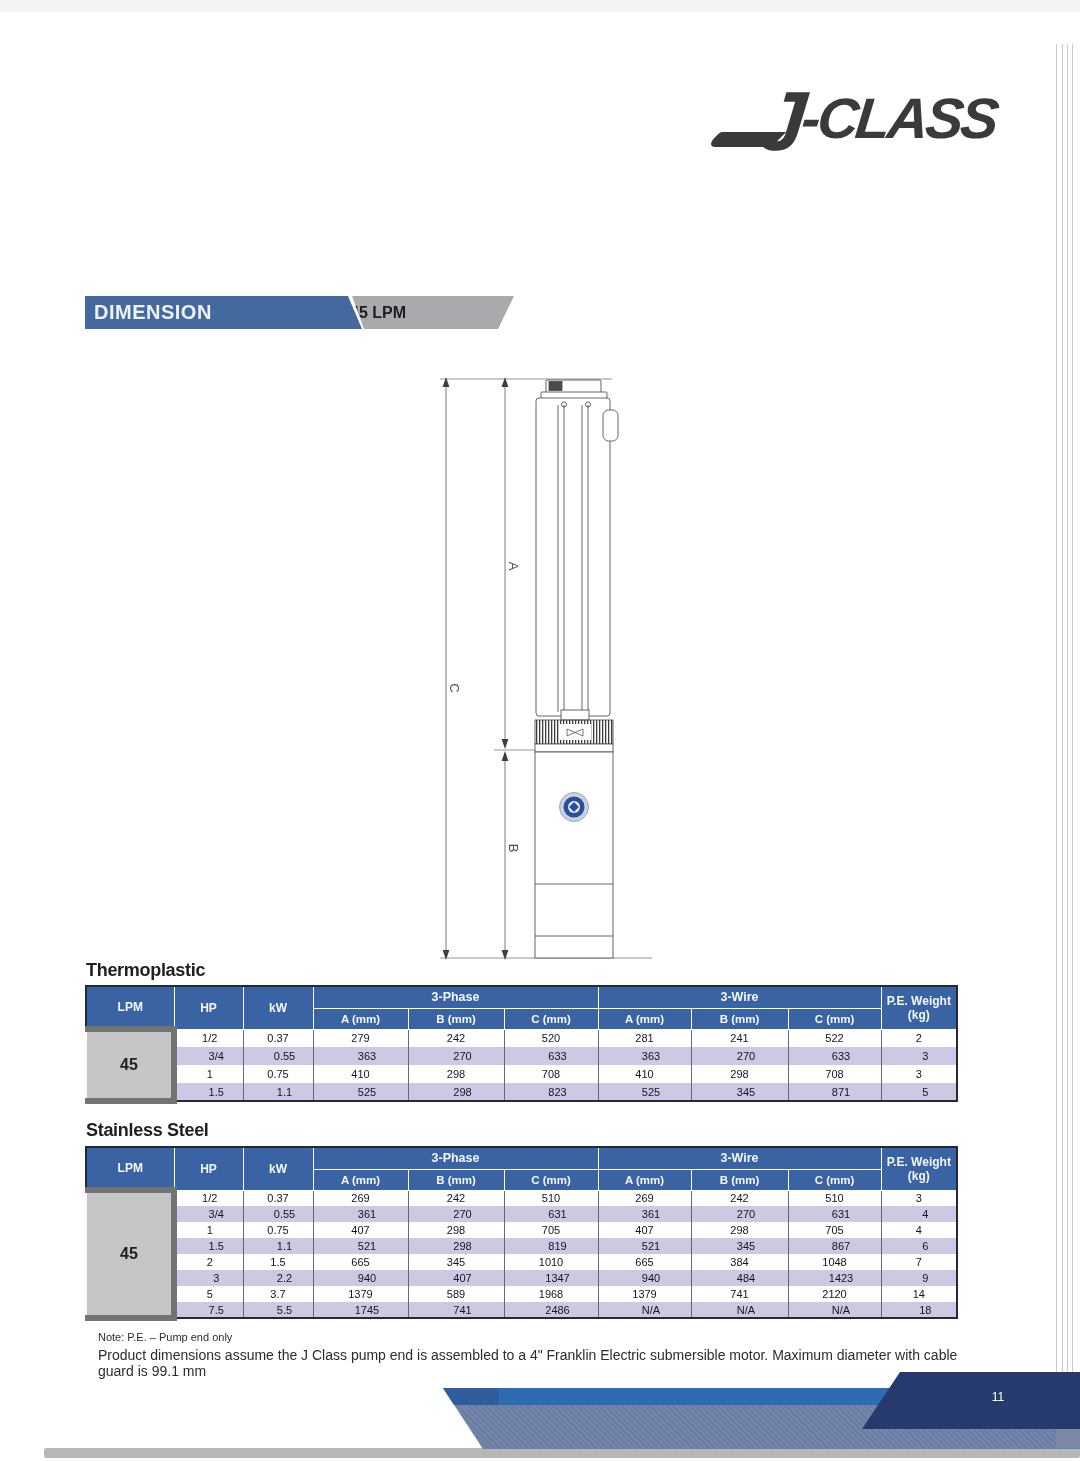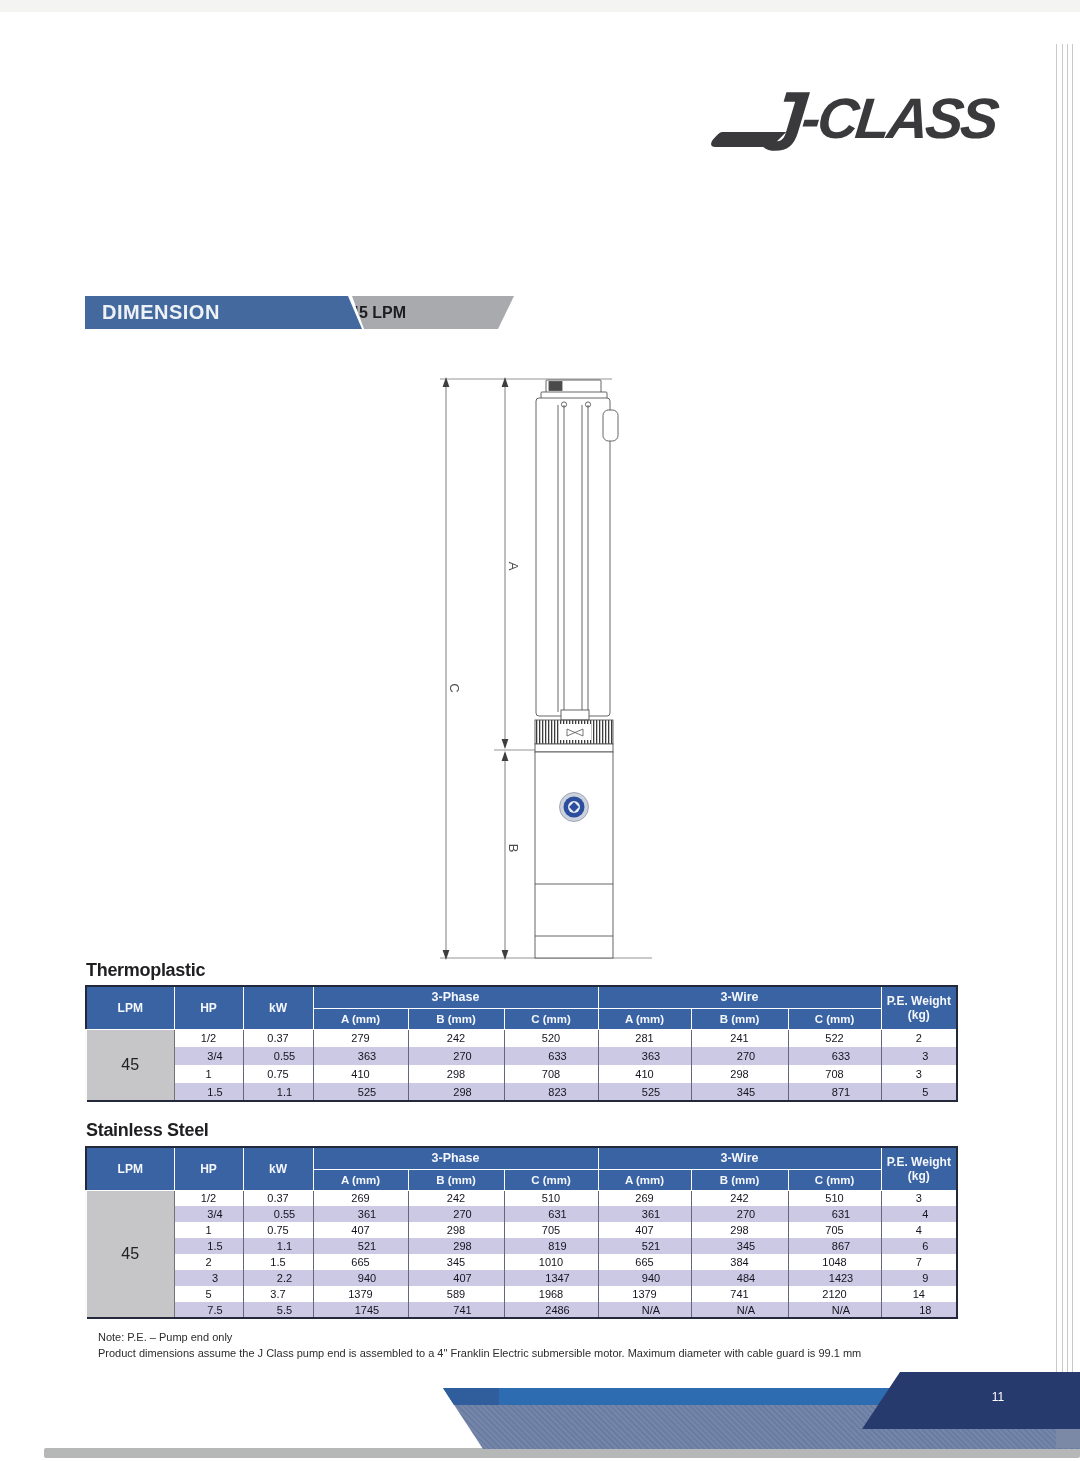--- a/index.html
+++ b/index.html
@@ -21,21 +21,21 @@
           transform:skewX(-6deg); z-index:2; }
   .logo-j { font-size:84px; line-height:80px; letter-spacing:-4px; position:relative; display:inline-block; }
   .logo-j::after { content:""; position:absolute; left:-44px; bottom:14px; width:66px; height:15px;
                    background:#3a3a3c; transform:skewX(-42deg); border-radius:2px 0 4px 10px; }
   .logo-rest { font-size:57px; line-height:80px; letter-spacing:-3px; vertical-align:12px; }
 
   
   .band-blue { position:absolute; left:85px; top:296px; width:277px; height:33px; background:#44699f;
                clip-path:polygon(0 0, calc(100% - 14px) 0, 100% 100%, 0 100%); z-index:2; }
   .band-blue span { display:block; color:#eef2f6; font-size:20px; font-weight:bold; letter-spacing:0.5px;
-                    line-height:33px; padding-left:17px; }
+                    line-height:33px; padding-left:9px; }
   .band-gray { position:absolute; left:350px; top:296px; width:164px; height:33px; background:#a8aaad;
                clip-path:polygon(2px 0, 100% 0, calc(100% - 16px) 100%, 14px 100%); z-index:1;
                }
   .band-gray span { display:inline-block; color:#1d1d1f; font-size:16px; font-weight:bold; line-height:33px; }
 
   
   .drawing { position:absolute; left:428px; top:370px; z-index:1; }
 
   
   .sec-title { position:absolute; left:86px; color:#1f1f22; font-size:18px; font-weight:bold; letter-spacing:-0.3px; }
@@ -51,27 +51,27 @@
                  font-size:11.5px; padding:0; }
   table.dim th.grp { font-size:12.5px; height:22px; }
   table.dim th.sub { height:21px; }
   table.dim th.side { font-size:12px; }
   table.dim th .pe2 { font-weight:bold; }
   table.dim td { text-align:center; font-size:11px; color:#14141f; border-left:1px solid #63677a;
                  padding:0; }
   #tbl-thermo td { height:18px; }
   #tbl-steel td { height:16px; }
   table.dim tr.alt td { background:#cbc9e3;padding-left:13px; }
-  table.dim td.lpm-cell { background:#c6c6c9; font-size:16px; font-weight:normal; color:#222;
-                          border:1px solid #737373; border-left:2px solid #fbfbfb; }
+  table.dim td.lpm-cell { background:#c6c6c9; font-size:16px; font-weight:bold; color:#222;
+                          border:6px solid #737373; border-left:2px solid #fbfbfb; }
 
   
   .note { position:absolute; left:86px; color:#2c2c2e;padding-left:12px; }
   #note1 { top:1331px; font-size:11px; }
-  #note2 { top:1347px; font-size:11px; width:900px; }
+  #note2 { top:1347px; font-size:14px; width:900px; }
 
   
   .footer-slate { position:absolute; left:440px; top:1388px; width:640px; height:61px; background:#6e80a6;
                   clip-path:polygon(3px 0, 100% 0, 100% 100%, 43px 100%); z-index:2;
                   background-image:repeating-linear-gradient(45deg, rgba(255,255,255,0.05) 0 2px, rgba(0,0,0,0.03) 2px 4px); }
   .footer-stripe { position:absolute; left:0; top:0; width:100%; height:17px; background:#2e6cb2;
                    clip-path:polygon(3px 0, 100% 0, 100% 100%, 13px 100%); }
   .footer-stripe-dark { position:absolute; left:3px; top:0; width:56px; height:17px; background:#305e9d; }
   .footer-navy { position:absolute; left:862px; top:1372px; width:218px; height:57px; background:#263a6e;
                  clip-path:polygon(38px 0, 100% 0, 100% 100%, 0 100%); z-index:5; }

